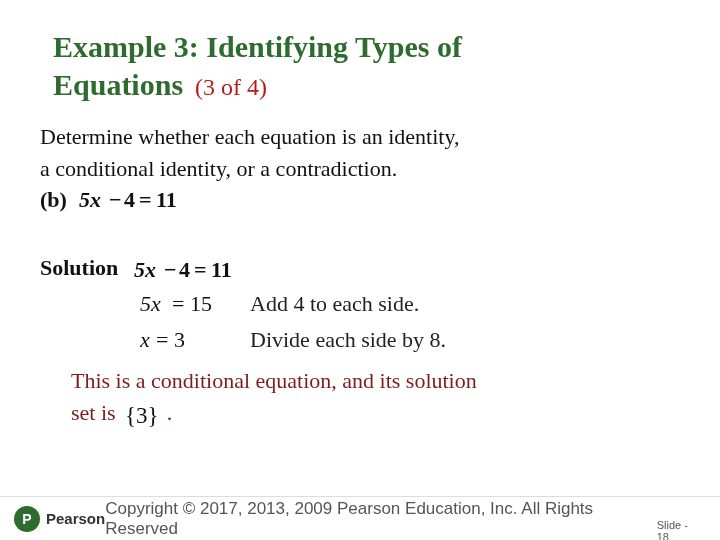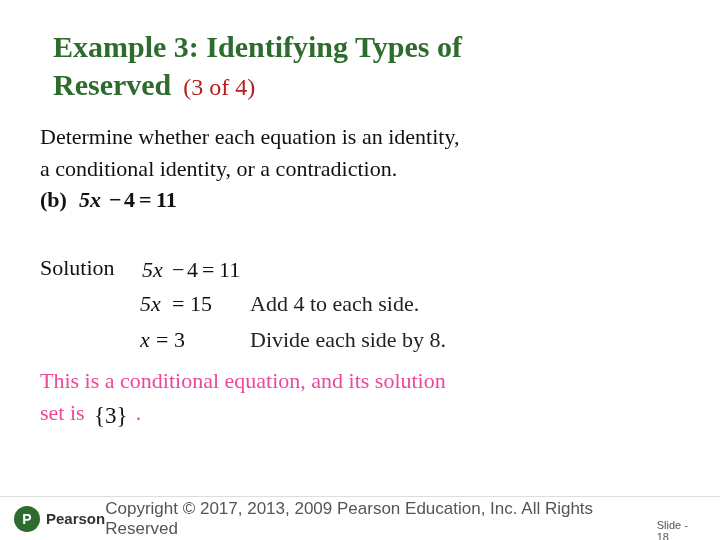--- a/index.html
+++ b/index.html
@@ -47,46 +47,47 @@
       font-weight: bold;
       color: #111;
       margin-bottom: 10px;
       display: flex;
       align-items: center;
       gap: 12px;
     }
 
     .solution-row {
       font-size: 22px;
-      font-weight: normal;
+      font-weight: bold;
       color: #111;
       display: flex;
       align-items: flex-start;
-      gap: 12px;
+      gap: 4px;
       margin-bottom: 4px;
       margin-top: 40px;
     }
 
     .solution-label {
       min-width: 90px;
     }
 
     .step-note {
       font-size: 22px;
       color: #222;
       font-weight: normal;
       font-style: normal;
     }
 
     .conclusion-text {
       font-size: 22px;
-      color: #ec4899;
+      color: #7f1d1d;
       line-height: 1.45;
       margin-top: 10px;
       margin-bottom: 0;
+      margin-left: 31px;
     }
 
     .footer {
       position: absolute;
       bottom: 0;
       left: 0;
       right: 0;
       height: 44px;
       background: #ffffff;
       border-top: 1px solid #ddd;
@@ -155,21 +156,21 @@
     }
   </style>
 </head>
 <body>
 
 <div class="slide-content">
 
   <div class="title-block">
     <span class="title-main">Example 3: Identifying Types of</span>
     <br>
-    <span class="title-main">Reserved</span>
+    <span class="title-main">Equations</span>
     <span class="title-sub">(3 of 4)</span>
   </div>
 
   <div class="intro-text">
     <span>Determine whether each equation is an identity,</span><br>
     <span>a conditional identity, or a contradiction.</span>
   </div>
 
   <div class="part-b">
     <span>(b)</span>

